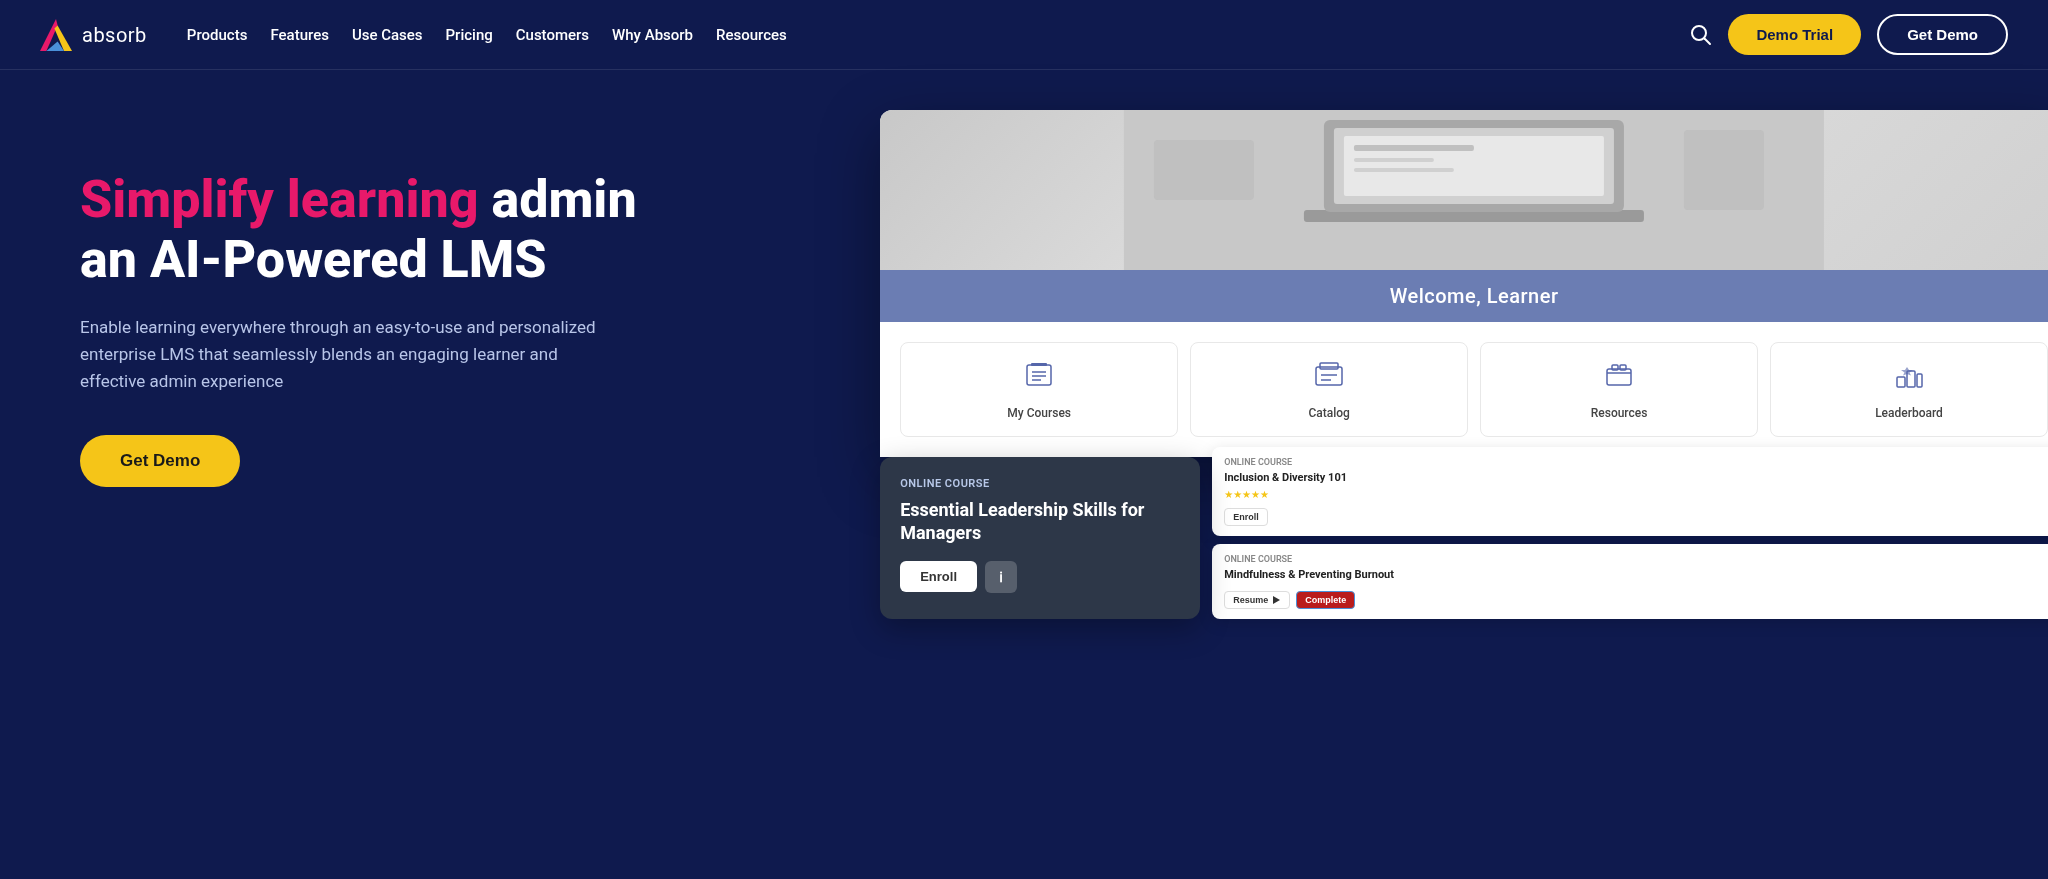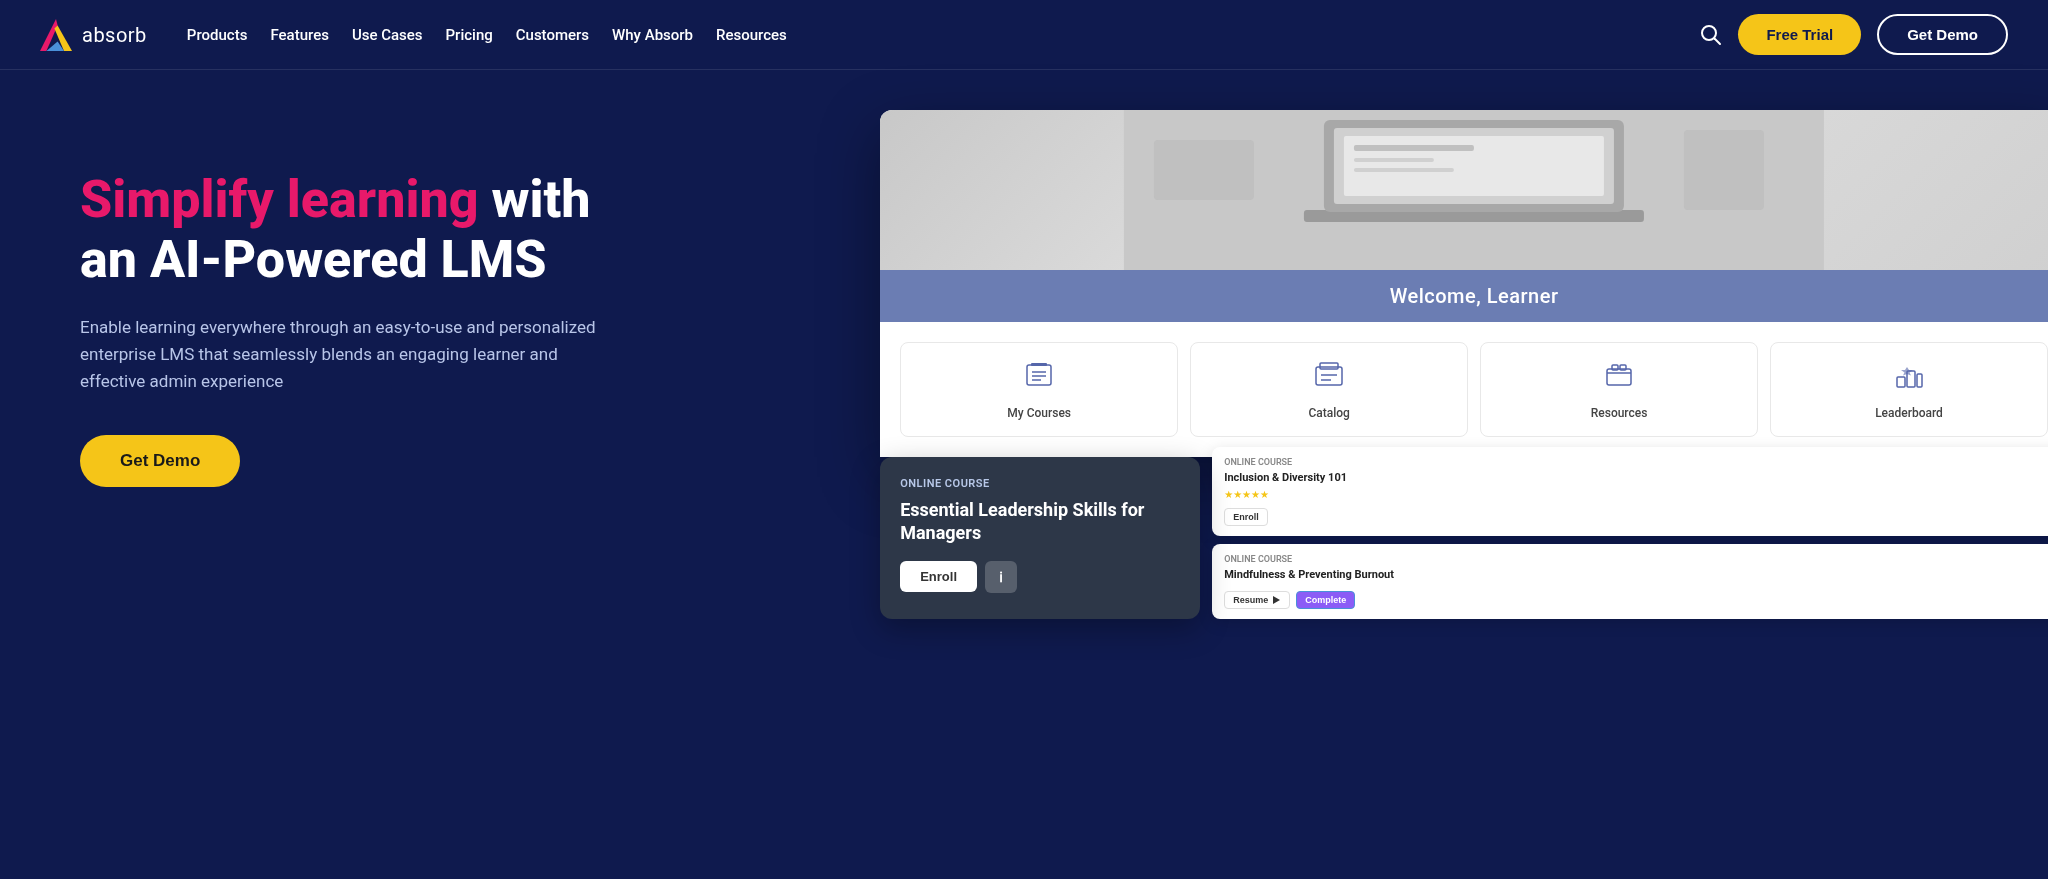--- a/index.html
+++ b/index.html
@@ -303,21 +303,21 @@
       font-size: 9px;
       padding: 3px 8px;
       border-radius: 4px;
       border: 1px solid #ddd;
       background: white;
       cursor: pointer;
       font-weight: 600;
       color: #333;
     }
     .mini-btn-blue {
-      background: #8b5cf6;
+      background: #b91c1c;
       color: white;
       border-color: #4a90d9;
     }
     .mini-btn-resume {
       display: flex;
       align-items: flex-start;
       gap: 3px;
     }
   </style>
 </head>
@@ -341,29 +341,29 @@
     <a class="nav-link">Why Absorb</a>
     <a class="nav-link">Resources</a>
   </div>
   <div class="nav-right">
     <button class="search-icon-btn">
       <svg width="22" height="22" viewBox="0 0 22 22" fill="none">
         <circle cx="9" cy="9" r="7" stroke="white" stroke-width="2"></circle>
         <line x1="14.5" y1="14.5" x2="20" y2="20" stroke="white" stroke-width="2" stroke-linecap="round"></line>
       </svg>
     </button>
-    <button class="btn-trial">Free Trial</button>
+    <button class="btn-trial">Demo Trial</button>
     <button class="btn-demo-nav">Get Demo</button>
   </div>
 </nav>
 
 <div class="hero">
   <div class="hero-left">
     <h1 class="hero-heading">
-      <span class="highlight">Simplify learning</span><span> with</span><br>
+      <span class="highlight">Simplify learning</span><span> admin</span><br>
       <span>an AI-Powered LMS</span>
     </h1>
     <p class="hero-subtext">Enable learning everywhere through an easy-to-use and personalized enterprise LMS that seamlessly blends an engaging learner and effective admin experience</p>
     <button class="btn-demo-hero">Get Demo</button>
   </div>
 
   <div class="hero-right">
 
     <div class="lms-panel">
 

